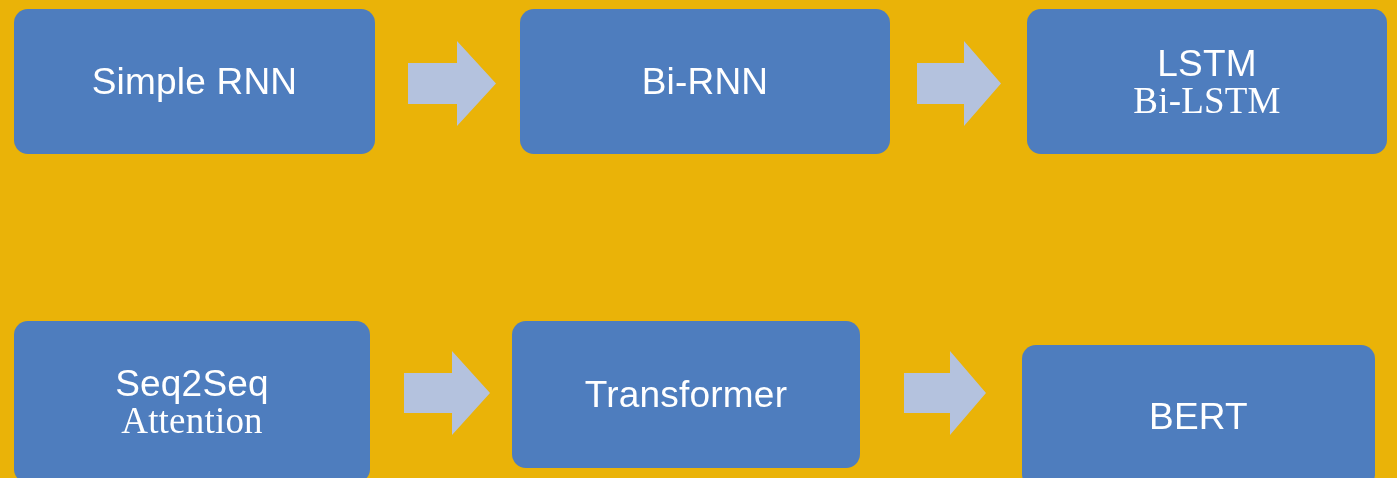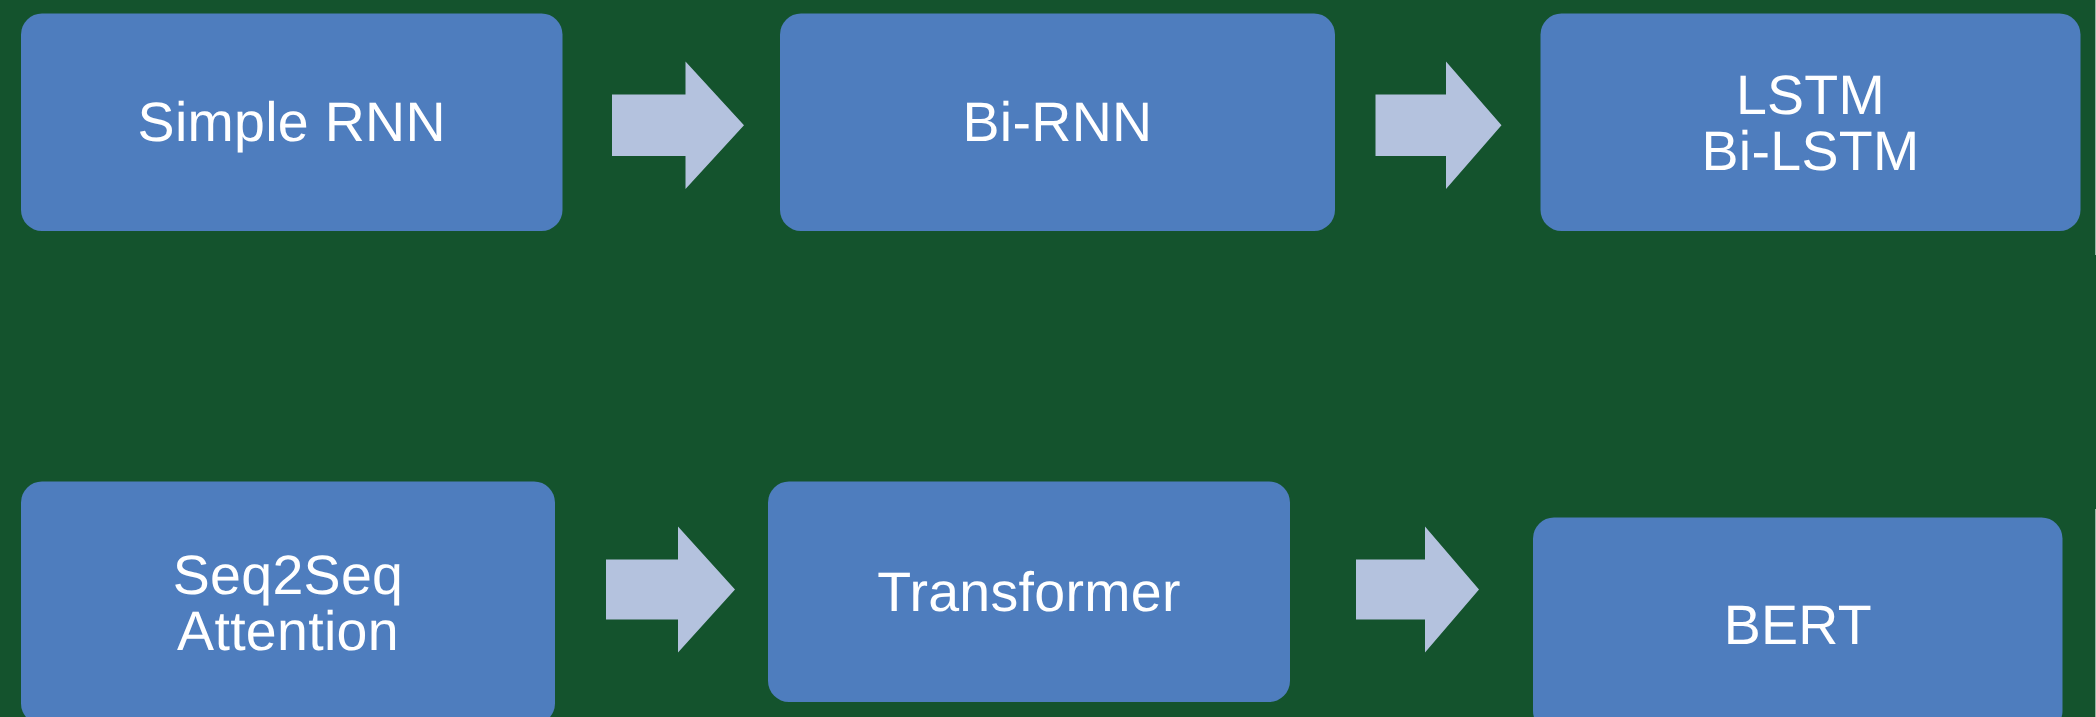--- a/index.html
+++ b/index.html
@@ -9,21 +9,21 @@
     background: #ffffff;
   }
   body {
     font-family: "Liberation Sans", sans-serif;
     -webkit-font-smoothing: antialiased;
   }
   #canvas {
     position: relative;
     width: 1397px;
     height: 478px;
-    background: #14532d;
+    background: #eab308;
     overflow: hidden;
   }
   .node {
     position: absolute;
     box-sizing: border-box;
     background: #4E7DBE;
     border-radius: 14px;
     display: flex;
     flex-direction: column;
     align-items: center;
@@ -33,20 +33,21 @@
     line-height: 1.0;
   }
   .node-label {
     font-size: 37px;
     font-weight: 400;
     color: #ffffff;
     letter-spacing: 0.2px;
     white-space: nowrap;
   }
   .node-label + .node-label {
+    font-family: Liberation Serif, serif;
   }
   .arrow {
     position: absolute;
     display: block;
     overflow: visible;
   }
   .arrow polygon {
     fill: #B4C2DE;
   }
 </style>

